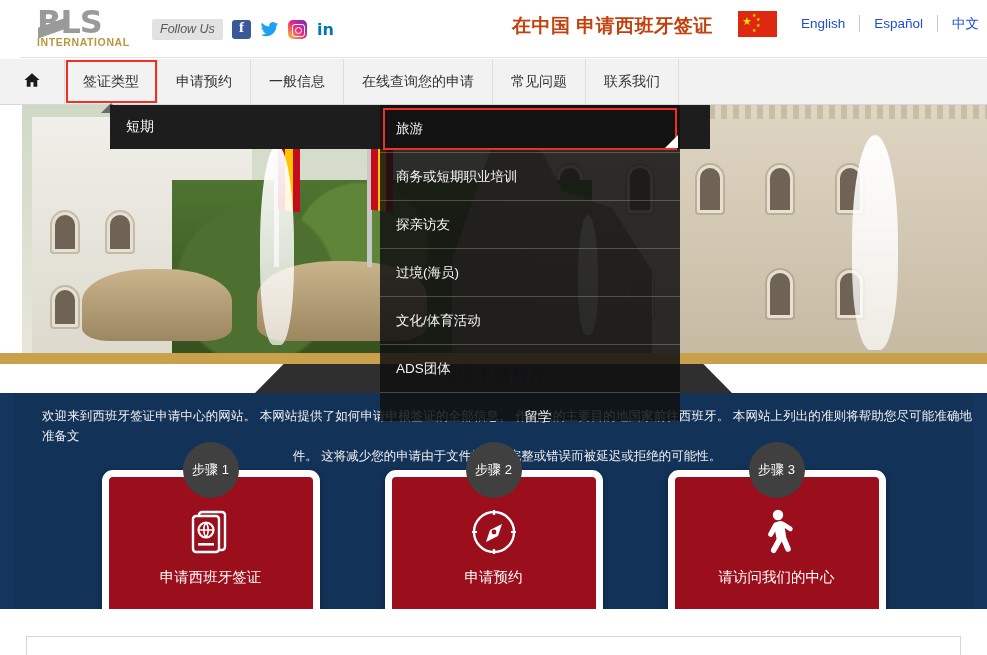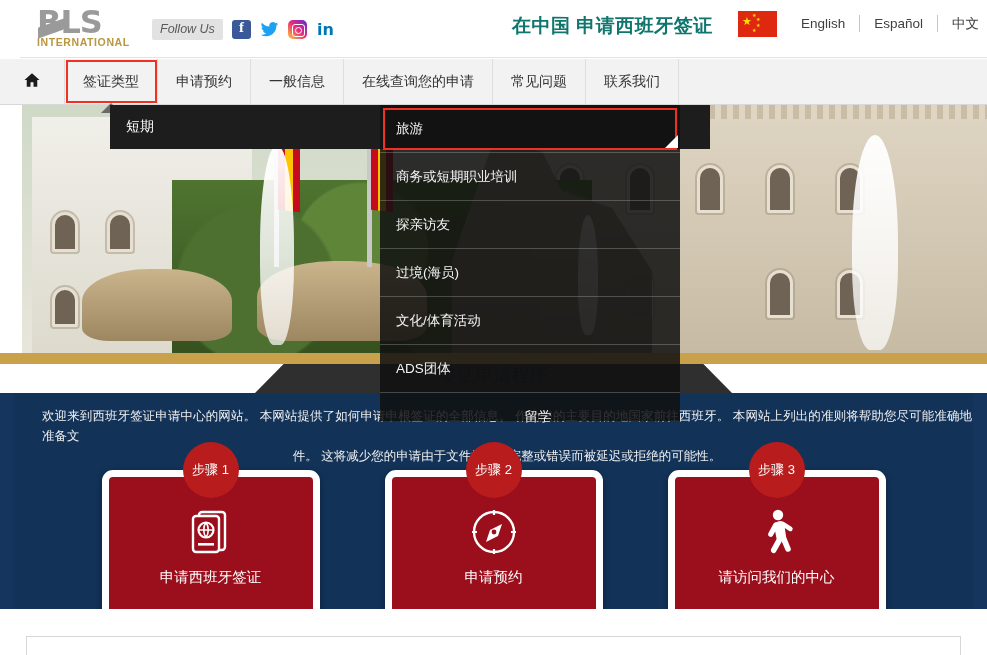--- a/index.html
+++ b/index.html
@@ -52,35 +52,35 @@
   }
   .soc-ig::after {
     content:""; position:absolute; left:7px; top:7px; width:5px; height:5px;
     border:1.5px solid #fff; border-radius:50%;
   }
   .soc-li { background:transparent; color:#0077b5; font-size:16px; font-weight:bold;
             line-height:19px; text-align:center; font-family:"DejaVu Sans", sans-serif;}
 
   .site-title {
     position:absolute; left:492px; top:13px;
-    font-size:19px; font-weight:bold; color:#0f766e; letter-spacing:0.5px;
+    font-size:19px; font-weight:bold; color:#c2410c; letter-spacing:0.5px;
     white-space:nowrap;
   }
   .flag {
     position:absolute; left:718px; top:11px; width:39px; height:26px;
     background:#de2910; position:absolute; overflow:hidden;
   }
   .flag .bigstar { position:absolute; left:4px; top:5px; color:#ffde00; font-size:11px; line-height:11px; }
   .flag .s2 { position:absolute; left:14px; top:2px; color:#ffde00; font-size:5px; line-height:5px; }
   .flag .s3 { position:absolute; left:18px; top:6px; color:#ffde00; font-size:5px; line-height:5px; }
   .flag .s4 { position:absolute; left:18px; top:12px; color:#ffde00; font-size:5px; line-height:5px; }
   .flag .s5 { position:absolute; left:14px; top:17px; color:#ffde00; font-size:5px; line-height:5px; }
 
   .langs { position:absolute; right:14px; top:15px; display:flex; align-items:center; }
-  .lang { font-size:13.5px; color:#404040; padding:0 14px; line-height:17px; }
+  .lang { font-size:13.5px; color:#1d4ed8; padding:0 14px; line-height:17px; }
   .lang + .lang { border-left:1px solid #c6c6c6; }
 
   
   .navbar {
     position:absolute; left:0; top:59px; width:987px; height:46px;
     background:#f2f2f2; border-bottom:1px solid #d8d8d8;
     display:flex; align-items:stretch;
   }
   .nav-item {
     display:flex; align-items:center; justify-content:center;
@@ -218,21 +218,21 @@
     position:relative; width:218px; height:152px;
     background:#9b0e1b; border-radius:11px;
     border:7px solid #ffffff; box-shadow:0 2px 6px rgba(0,0,0,.35);
     display:flex; flex-direction:column; align-items:center; justify-content:center;
   }
   .card-icon { width:52px; height:52px; margin-bottom:10px; }
   .card-label { color:#fff; font-size:14.5px; }
   .step-badge {
     position:absolute; left:50%; top:-28px; transform:translateX(-50%);
     width:56px; height:56px; border-radius:50%;
-    background:#b91c1c; color:#fff; font-size:13px;
+    background:#404040; color:#fff; font-size:13px;
     display:flex; align-items:center; justify-content:center; z-index:5;
   }
   
   .bottom-strip {
     position:absolute; left:0; top:609px; width:987px; height:46px; background:#fff;
   }
   .bottom-box {
     position:absolute; left:26px; top:27px; width:935px; height:40px;
     border:1px solid #d6d6d6; background:#fff;
   }

